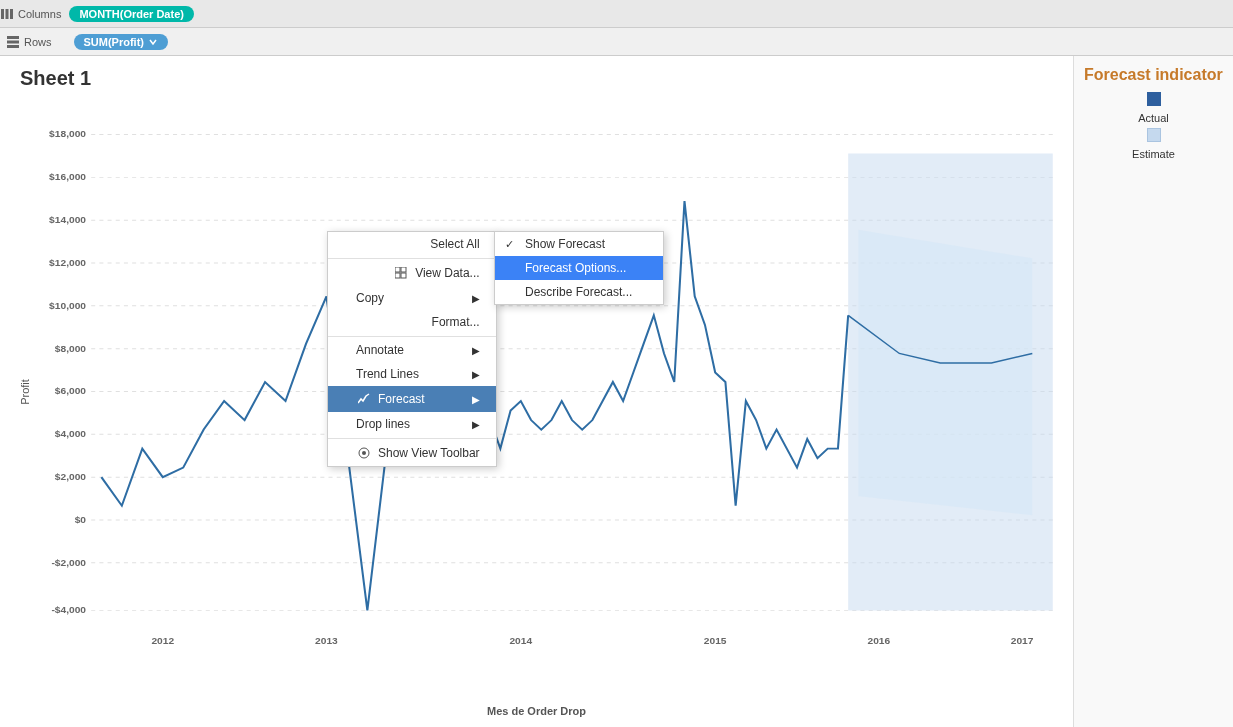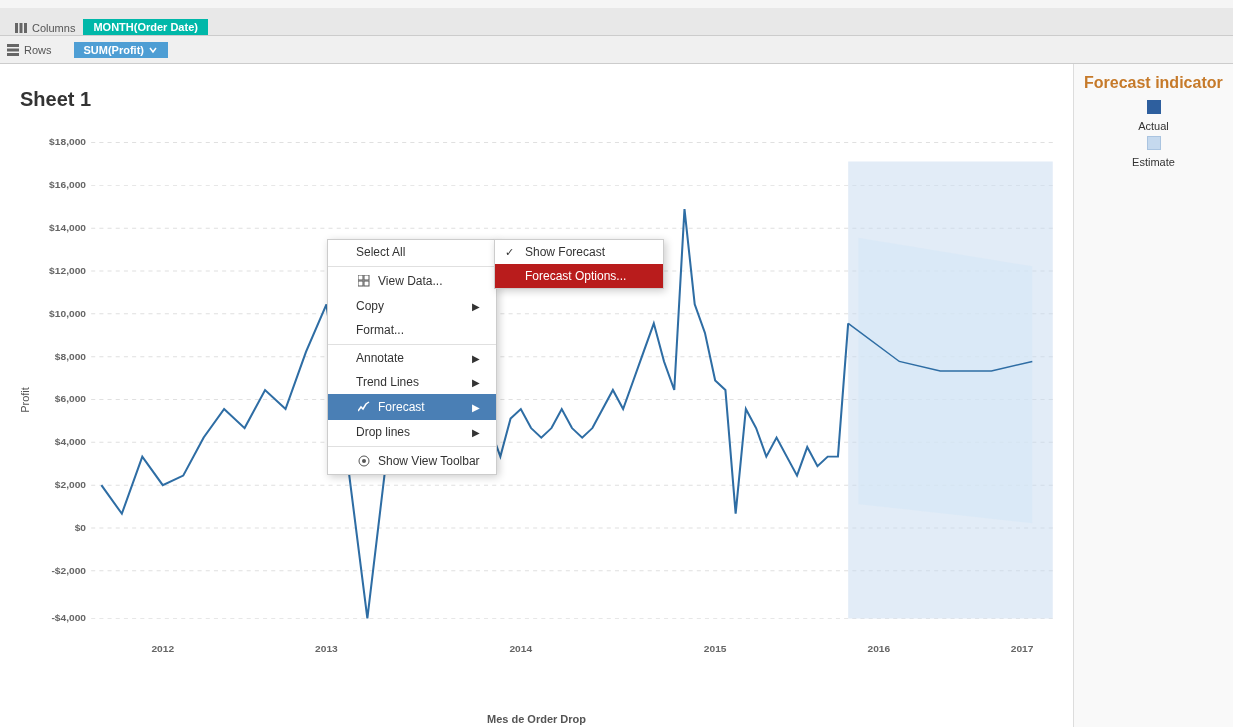--- a/index.html
+++ b/index.html
@@ -1,51 +1,51 @@
 <!DOCTYPE html>
 <html><head>
   <meta charset="utf-8">
   <style>
     * { margin: 0; padding: 0; box-sizing: border-box; }
     body { font-family: 'Segoe UI', Tahoma, Geneva, Verdana, sans-serif; background: #f5f5f5; width: 1233px; height: 727px; overflow: hidden; font-size: 12px; color: #333; }
 
-    .top-bar { background: #e8e8e8; border-bottom: 1px solid #ccc; display: flex; align-items: flex-end; height: 28px; padding: 0 14px; gap: 8px; margin-top: 8px; }
+    .top-bar { background: #e8e8e8; border-bottom: 1px solid #ccc; display: flex; align-items: center; height: 28px; padding: 0 0; gap: 8px; }
     .top-bar-icon { color: #555; font-size: 11px; display: flex; align-items: center; gap: 4px; }
-    .pill { background: #00b8a9; color: white; border-radius: 0; padding: 2px 10px; font-size: 11px; font-weight: 600; display: flex; align-items: center; gap: 4px; }
+    .pill { background: #00b8a9; color: white; border-radius: 8px; padding: 2px 10px; font-size: 11px; font-weight: 600; display: flex; align-items: center; gap: 4px; }
     .pill-blue { background: #4e9ed4; }
 
     .rows-bar { background: #f0f0f0; border-bottom: 1px solid #ccc; display: flex; align-items: center; height: 28px; padding: 0 6px; gap: 22px; }
 
     .main { display: flex; height: calc(727px - 56px); }
 
     .chart-area { flex: 1; background: white; position: relative; padding: 10px 10px 10px 0; }
 
-    .sheet-title { position: absolute; top: 24px; left: 20px; font-size: 20px; font-weight: bold; color: #333; }
+    .sheet-title { position: absolute; top: 11px; left: 20px; font-size: 20px; font-weight: bold; color: #333; }
 
     .chart-wrapper { position: absolute; top: 50px; left: 40px; right: 10px; bottom: 50px; font-weight: bold; }
 
     .sidebar { width: 160px; background: #f9f9f9; border-left: 1px solid #ddd; padding: 10px; }
 
     .forecast-indicator-title { color: #c67a2a; font-size: 16px; font-weight: 600; margin-bottom: 8px; }
     .legend-item { display: flex; align-items: center; gap: 6px; margin-bottom: 4px; font-size: 11px; flex-direction: column; }
     .legend-box { width: 14px; height: 14px; }
     .legend-actual { background: #2e5f9e; }
     .legend-estimate { background: #c5d9ee; border: 1px solid #aac4e0; }
 
     
     .context-menu { position: absolute; top: 175px; left: 327px; background: white; border: 1px solid #ccc; box-shadow: 2px 2px 8px rgba(0,0,0,0.2); z-index: 100; min-width: 160px; }
-    .menu-item { display: flex; align-items: center; padding: 5px 16px 5px 10px; cursor: pointer; font-size: 12px; color: #333; gap: 6px; position: relative; }
+    .menu-item { display: flex; align-items: center; padding: 5px 16px 5px 10px; cursor: pointer; font-size: 12px; color: #333; gap: 6px; position: relative; justify-content: flex-end; }
     .menu-item.separator { border-top: 1px solid #e0e0e0; margin-top: 2px; padding-top: 6px; }
     .menu-item .arrow { margin-left: auto; font-size: 10px; }
     .menu-item .check { width: 12px; font-size: 11px; }
 
     
     .submenu { position: absolute; top: 175px; left: 494px; background: white; border: 1px solid #ccc; box-shadow: 2px 2px 8px rgba(0,0,0,0.2); z-index: 101; min-width: 170px; }
     .submenu-item { display: flex; align-items: center; padding: 5px 16px 5px 10px; cursor: pointer; font-size: 12px; color: #333; gap: 6px; }
-    .submenu-item.highlighted { background: #b91c1c; color: white; }
+    .submenu-item.highlighted { background: #3b82f6; color: white; }
 
     
     .chart-svg { width: 100%; height: 100%; }
 
     .grid-line { stroke: #e0e0e0; stroke-width: 1; stroke-dasharray: 4,4; }
     .axis-text { font-size: 10px; fill: #666; }
     .line-path { fill: none; stroke: #2e6da4; stroke-width: 2; }
     .forecast-band { fill: #c5d9f0; opacity: 0.5; }
     .forecast-line { fill: none; stroke: #2e6da4; stroke-width: 1.5; }
   </style>
@@ -259,20 +259,24 @@
 
     <div class="submenu">
       <div class="submenu-item">
         <span style="width:14px;font-size:11px;">✓</span>
         <span>Show Forecast</span>
       </div>
       <div class="submenu-item highlighted">
         <span style="width:14px;"></span>
         <span>Forecast Options...</span>
       </div>
+      <div class="submenu-item">
+        <span style="width:14px;"></span>
+        <span>Describe Forecast...</span>
+      </div>
     </div>
 
   </div>
 
   <div class="sidebar">
     <div class="forecast-indicator-title">Forecast indicator</div>
     <div class="legend-item">
       <div class="legend-box legend-actual"></div>
       <span>Actual</span>
     </div>

